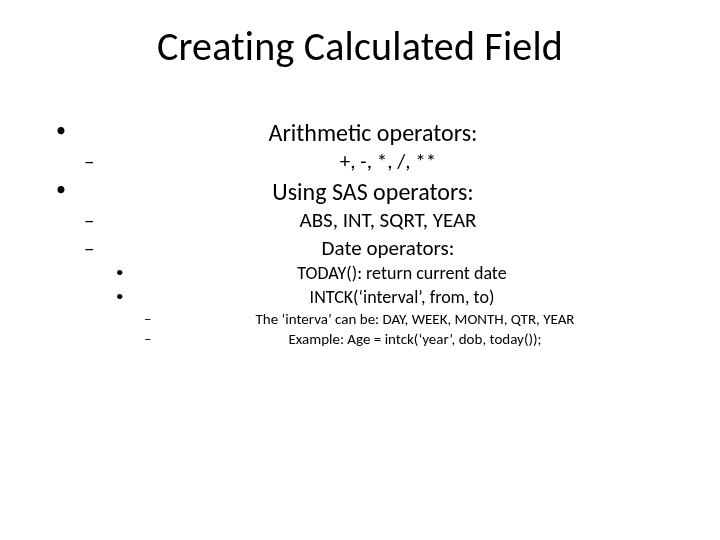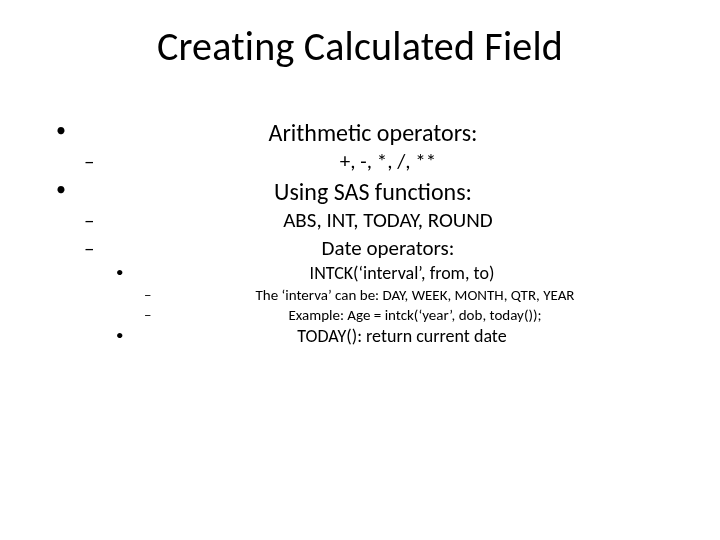--- a/index.html
+++ b/index.html
@@ -74,42 +74,42 @@
     <ul class="lvl1">
       <li>
         <span>Arithmetic operators:</span>
         <ul class="lvl2">
           <li>
             <span> +, -, *, /, **</span>
           </li>
         </ul>
       </li>
       <li>
-        <span>Using SAS functions:</span>
+        <span>Using SAS operators:</span>
         <ul class="lvl2">
           <li>
-            <span>ABS, INT, TODAY, ROUND</span>
+            <span>ABS, INT, SQRT, YEAR</span>
           </li>
           <li>
             <span>Date operators:</span>
             <ul class="lvl3">
+              <li>
+                <span>TODAY(): return current date</span>
+              </li>
               <li>
                 <span>INTCK(‘interval’, from, to)</span>
                 <ul class="lvl4">
                   <li>
                     <span>The ‘interva’ can be: DAY, WEEK, MONTH, QTR, YEAR</span>
                   </li>
                   <li>
                     <span>Example: Age = intck(‘year’, dob, today());</span>
                   </li>
                 </ul>
               </li>
-              <li>
-                <span>TODAY(): return current date</span>
-              </li>
             </ul>
           </li>
         </ul>
       </li>
     </ul>
   </div>
 
 </div>
 
 </body></html>

